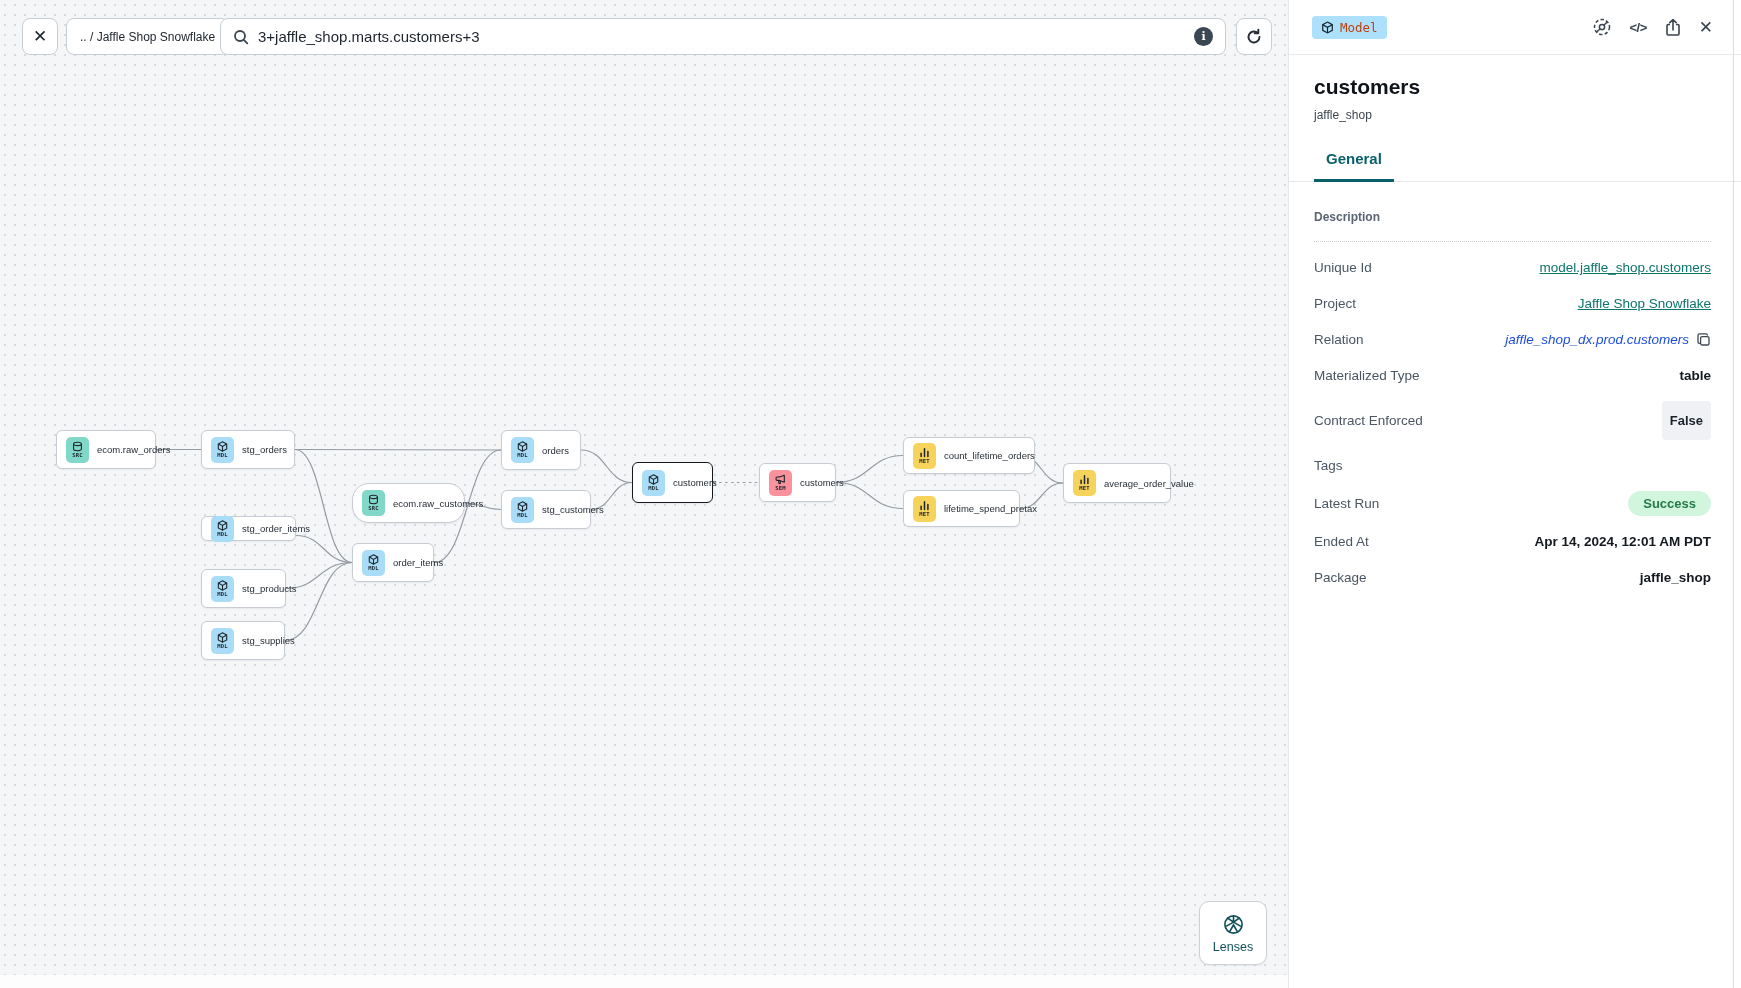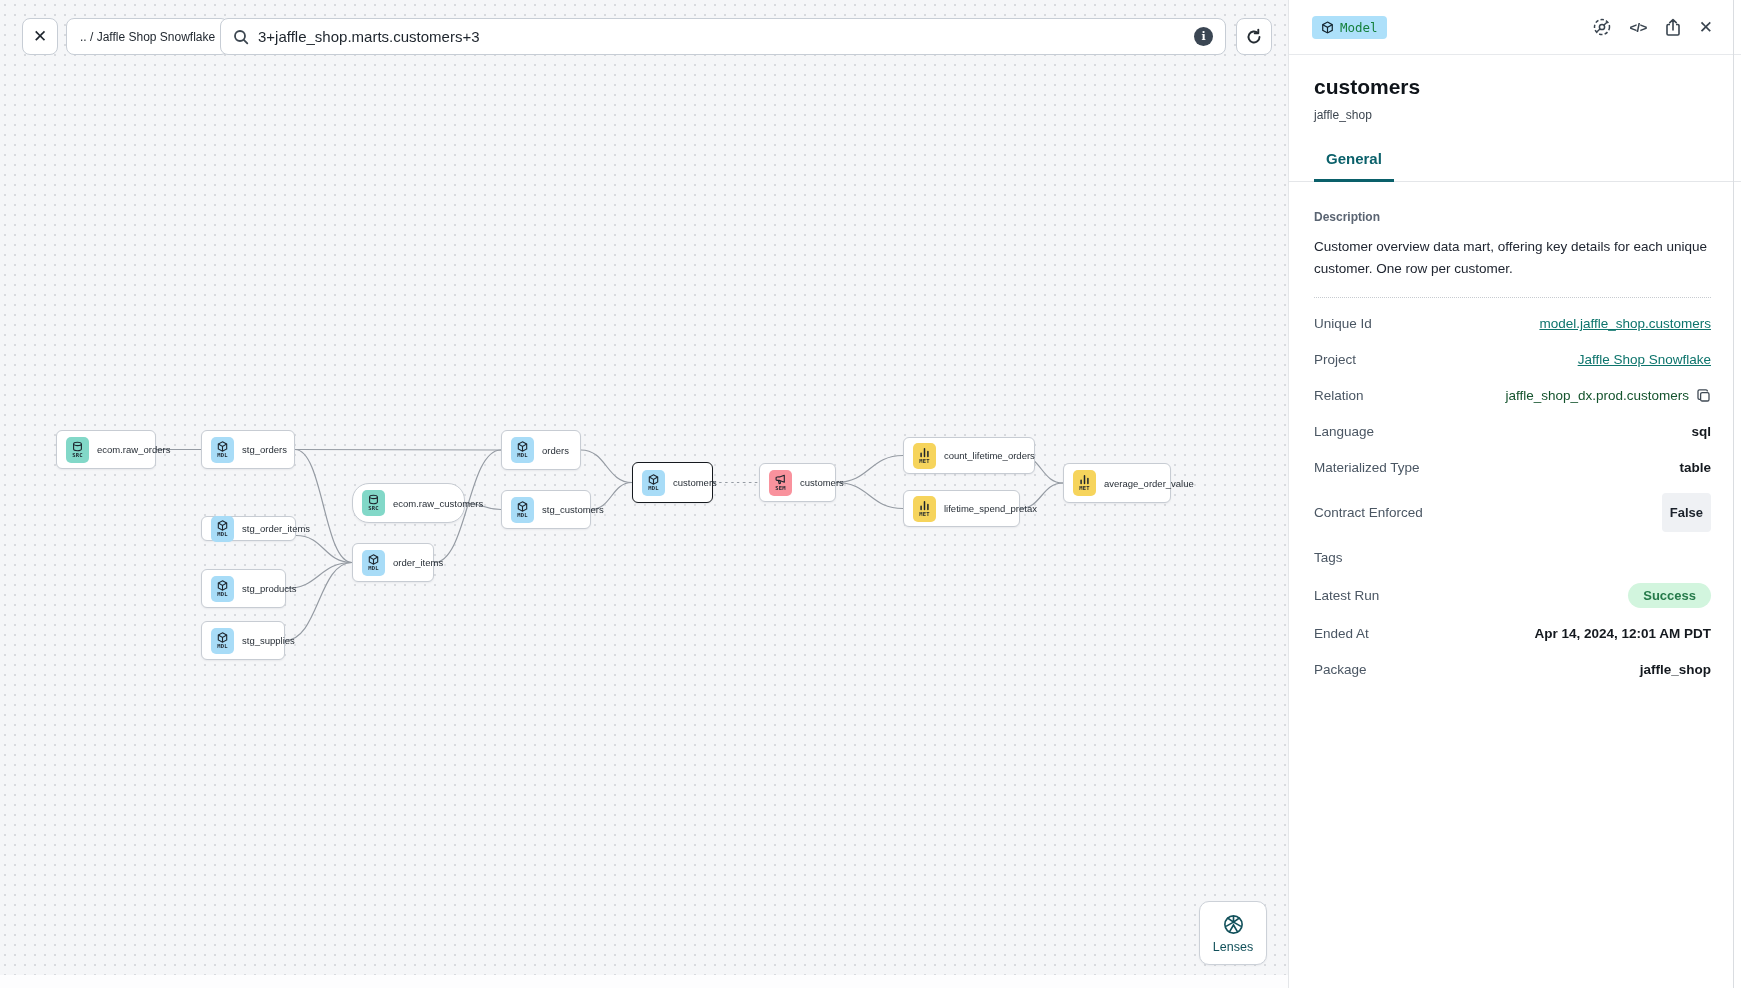--- a/index.html
+++ b/index.html
@@ -74,21 +74,21 @@
     position:absolute; left:1288px; top:0; width:453px; height:988px; background:#fff;
     border-left:1px solid #e4e6e9;
   }
   .scroll-track { position:absolute; right:7px; top:0; bottom:0; width:1px; background:#dadde1; }
   .panel-header {
     height:55px; border-bottom:1px solid #e7e9ec; display:flex; align-items:center;
     padding:0 28px 0 23px;
   }
   .type-badge {
     display:flex; align-items:center; gap:6px; background:#ade0fa; border-radius:4px;
-    padding:4px 9px; font-family:"DejaVu Sans Mono", monospace; font-size:12.5px; color:#15803d;
+    padding:4px 9px; font-family:"DejaVu Sans Mono", monospace; font-size:12.5px; color:#c2410c;
   }
   .hdr-icons { margin-left:auto; display:flex; align-items:center; gap:17px; color:#39444f; }
   .hdr-icons .hicon { display:flex; align-items:center; justify-content:center; cursor:pointer; }
   .code-glyph { font-size:13px; font-weight:700; color:#39444f; letter-spacing:-.5px; }
   .close-glyph { font-size:17px; color:#39444f; }
 
   .panel-body { padding:0 30px 0 25px; }
   .p-title { margin-top:20px; font-size:21px; font-weight:700; color:#0f141a; }
   .p-sub { margin-top:9px; font-size:12px; color:#3c454f; }
 
@@ -101,21 +101,21 @@
   .desc-label { margin-top:28px; font-size:12px; font-weight:700; color:#5a6472; }
   .desc-text { margin-top:12px; font-size:13.5px; line-height:22px; color:#202631; max-width:406px; }
   .dotted-divider { margin-top:17px; border-top:1px dotted #c7cbd0; }
 
   .fields { margin-top:15px; display:flex; flex-direction:column; gap:15px; }
   .field-row { display:flex; align-items:center; min-height:21px; }
   .f-label { font-size:13.5px; color:#4a5663; }
   .f-value { margin-left:auto; display:flex; align-items:center; gap:7px; font-size:13.5px; }
   .v-text { color:#14191f; font-weight:700; }
   .v-link { color:#0d746c; font-weight:500; text-decoration:underline; cursor:pointer; }
-  .v-teal { color:#14532d; font-weight:500; cursor:pointer; }
+  .v-teal { color:#1d4ed8; font-weight:500; cursor:pointer;font-style:italic; }
   .v-badge-gray { background:#eff1f4; color:#1b222b; font-weight:700; font-size:13px; padding:12px 8px; border-radius:4px; }
   .v-badge-success { background:#d2f5de; color:#257a4a; font-weight:600; font-size:13px; padding:5px 15px; border-radius:999px; }
   .copy-ic { display:flex; cursor:pointer; }
 </style>
 </head>
 <body>
 
 <div class="app">
 
   <div class="canvas">
@@ -346,21 +346,20 @@
 
     <div class="panel-body">
       <div class="p-title">customers</div>
       <div class="p-sub">jaffle_shop</div>
 
       <div class="tabs">
         <span class="tab">General</span>
       </div>
 
       <div class="desc-label">Description</div>
-      <div class="desc-text">Customer overview data mart, offering key details for each unique customer. One row per customer.</div>
       <div class="dotted-divider"></div>
 
       <div class="fields" id="fields-root">
           <div class="field-row">
             <span class="f-label">Unique Id</span>
             <span class="f-value">
               <span class="v-link">model.jaffle_shop.customers</span>
             </span>
           </div>
           <div class="field-row">
@@ -375,26 +374,20 @@
               <span class="v-teal">jaffle_shop_dx.prod.customers</span>
               <span class="copy-ic">
                 <svg width="15" height="15" viewBox="0 0 15 15" fill="none" stroke="#3f4954" stroke-width="1.3">
                   <rect x="4.6" y="4.6" width="8.4" height="8.4" rx="1.6"></rect>
                   <path d="M10.4 2.6V2A1.4 1.4 0 0 0 9 .9H2.4A1.4 1.4 0 0 0 1 2.3v6.6a1.4 1.4 0 0 0 1.4 1.4h.6" transform="translate(1,1)"></path>
                 </svg>
               </span>
             </span>
           </div>
           <div class="field-row">
-            <span class="f-label">Language</span>
-            <span class="f-value">
-              <span class="v-text">sql</span>
-            </span>
-          </div>
-          <div class="field-row">
             <span class="f-label">Materialized Type</span>
             <span class="f-value">
               <span class="v-text">table</span>
             </span>
           </div>
           <div class="field-row">
             <span class="f-label">Contract Enforced</span>
             <span class="f-value">
               <span class="v-badge-gray">False</span>
             </span>

